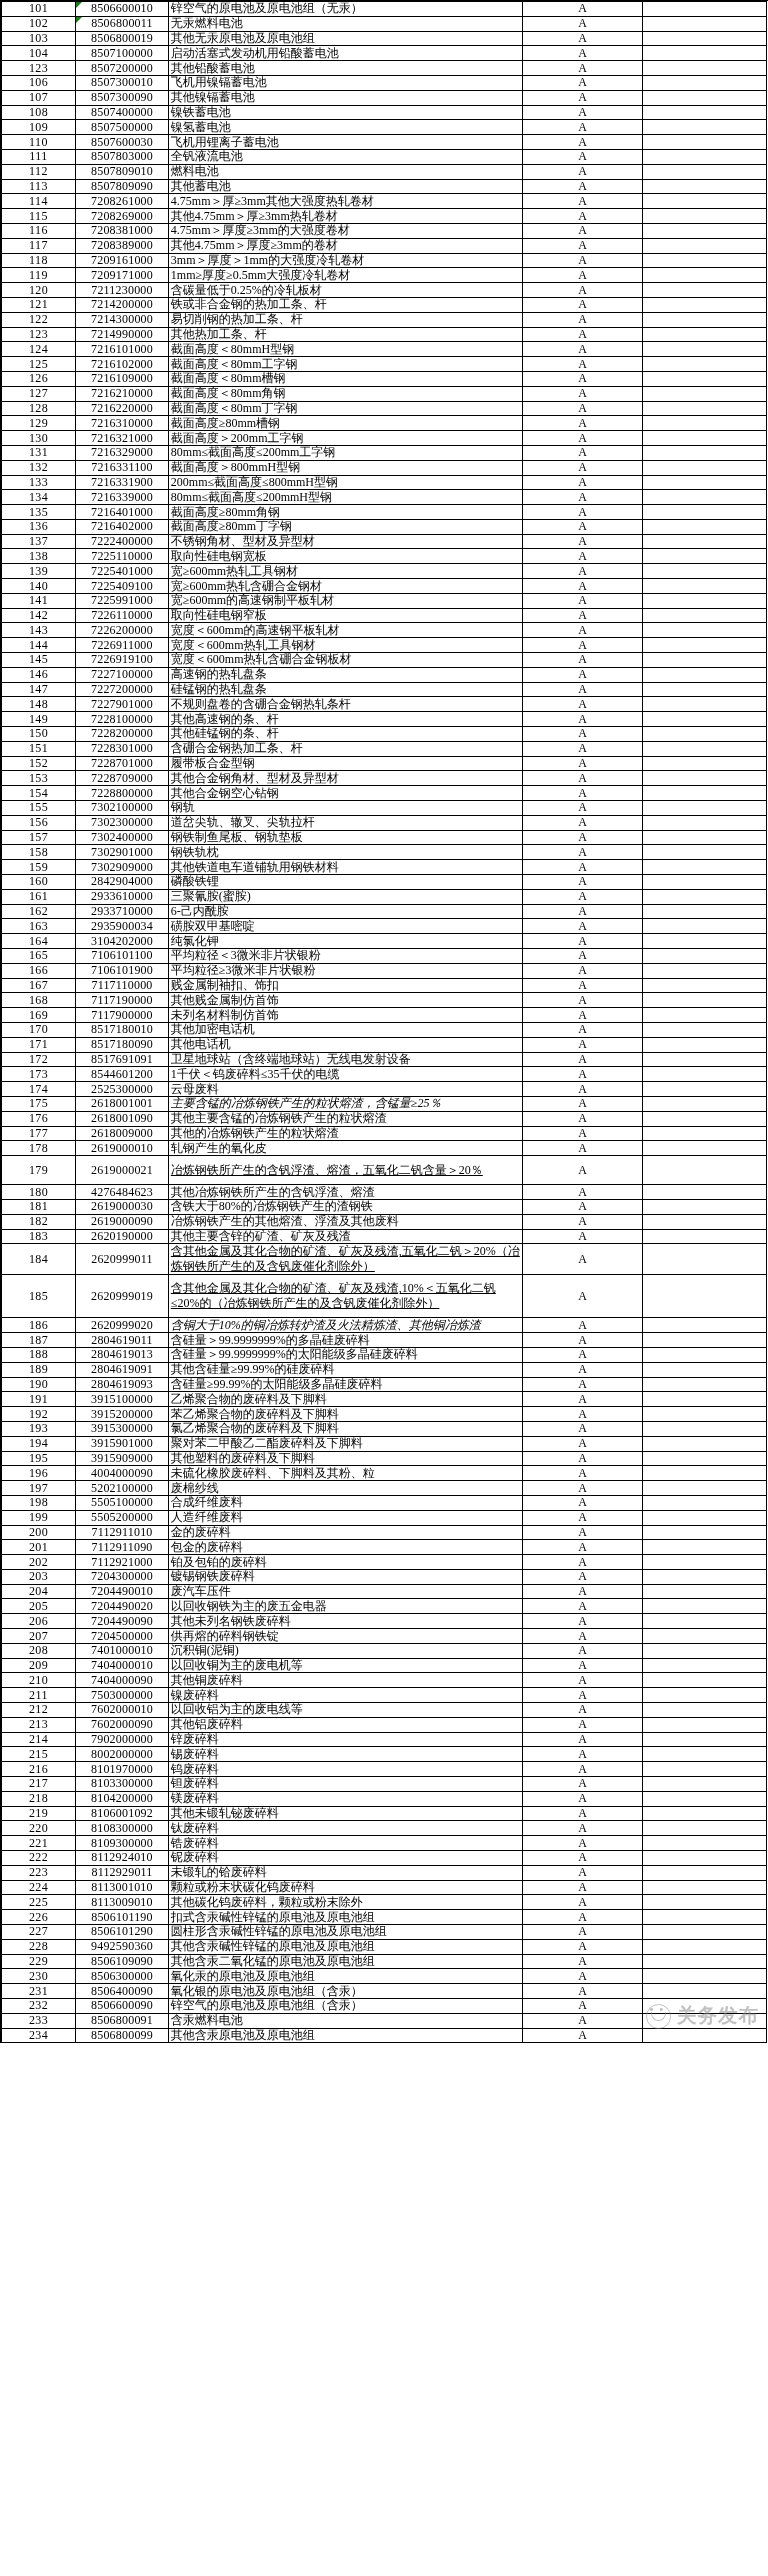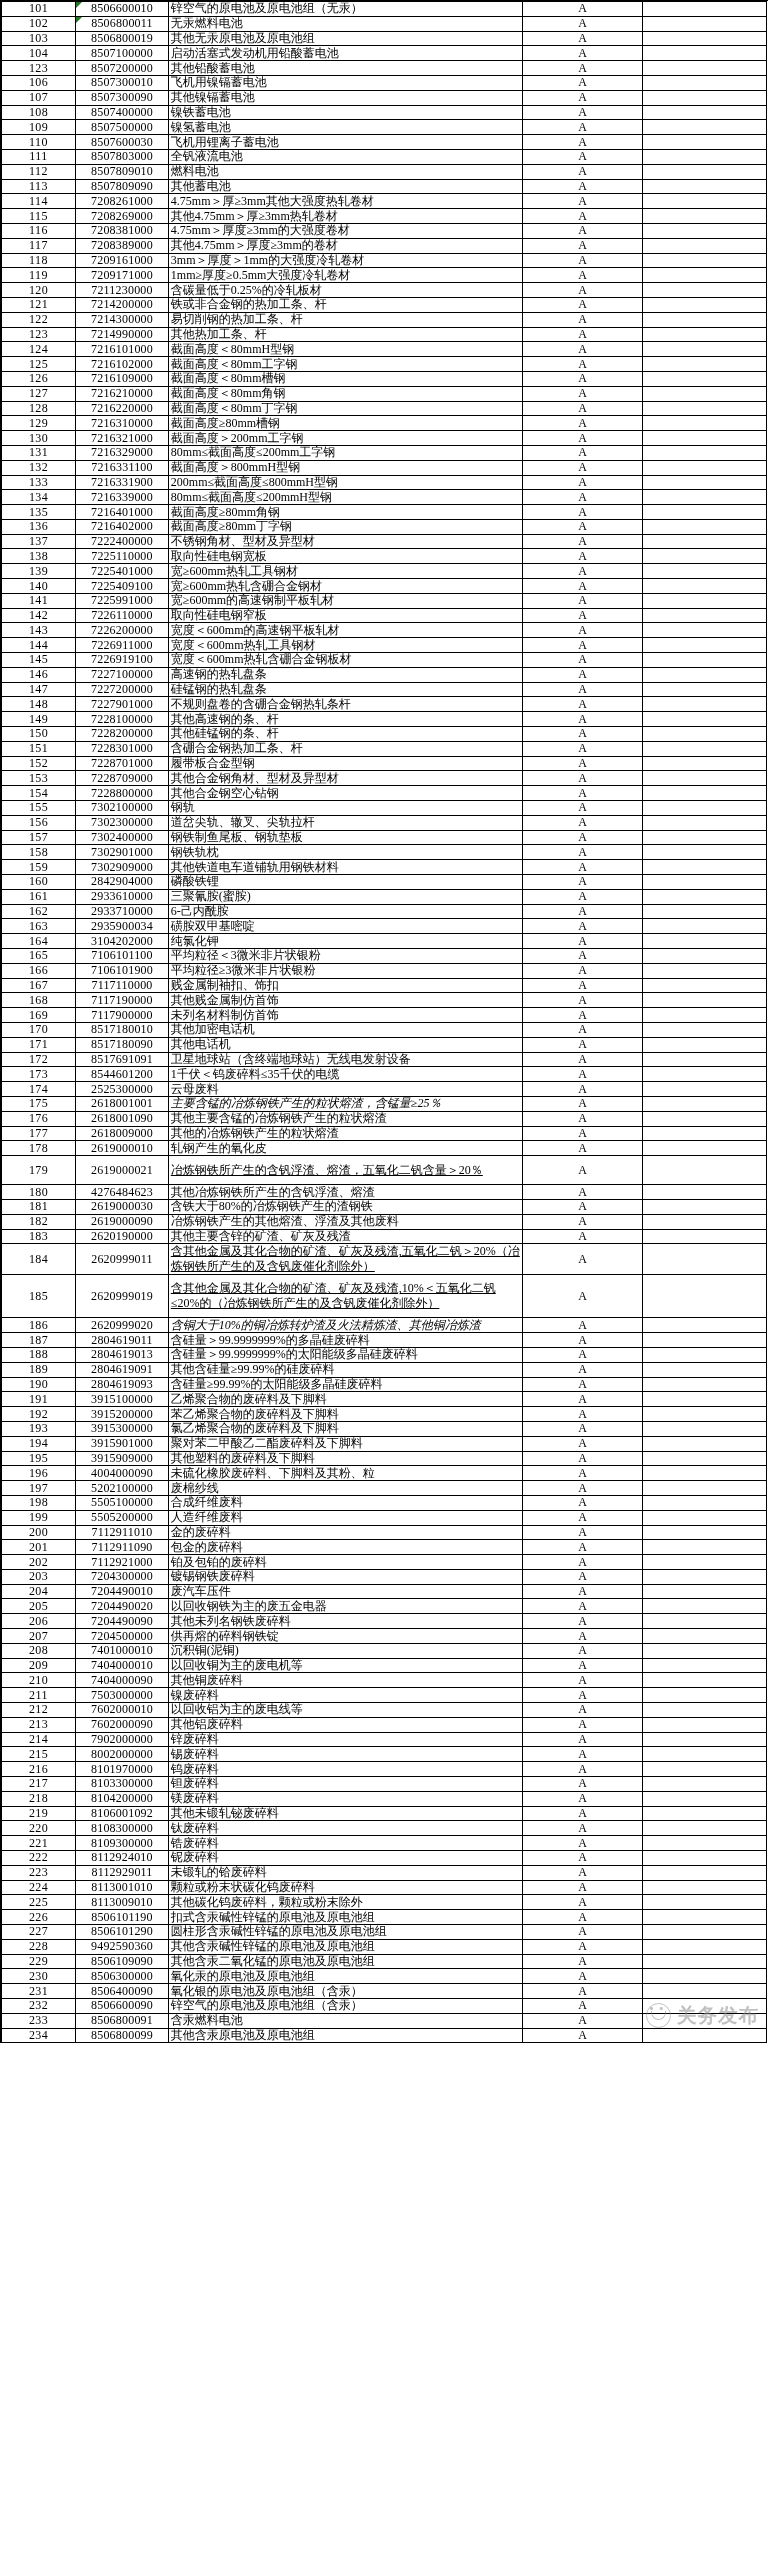--- a/index.html
+++ b/index.html
@@ -82,21 +82,21 @@
     vertical-align:top;
     font-style:italic;
   }
 
   
   #watermark{
     position:absolute;
     right:9px;
     bottom:14.2px;
     display:flex;
-    align-items:center;
+    align-items:flex-end;
     gap:6.2px;
     opacity:.55;
     pointer-events:none;
     margin-top:20px;
   }
   #watermark .wm-logo{
     width:23px;height:23px;
     border:1.8px solid #8f8f8f;
     border-radius:50%;
     position:relative;

